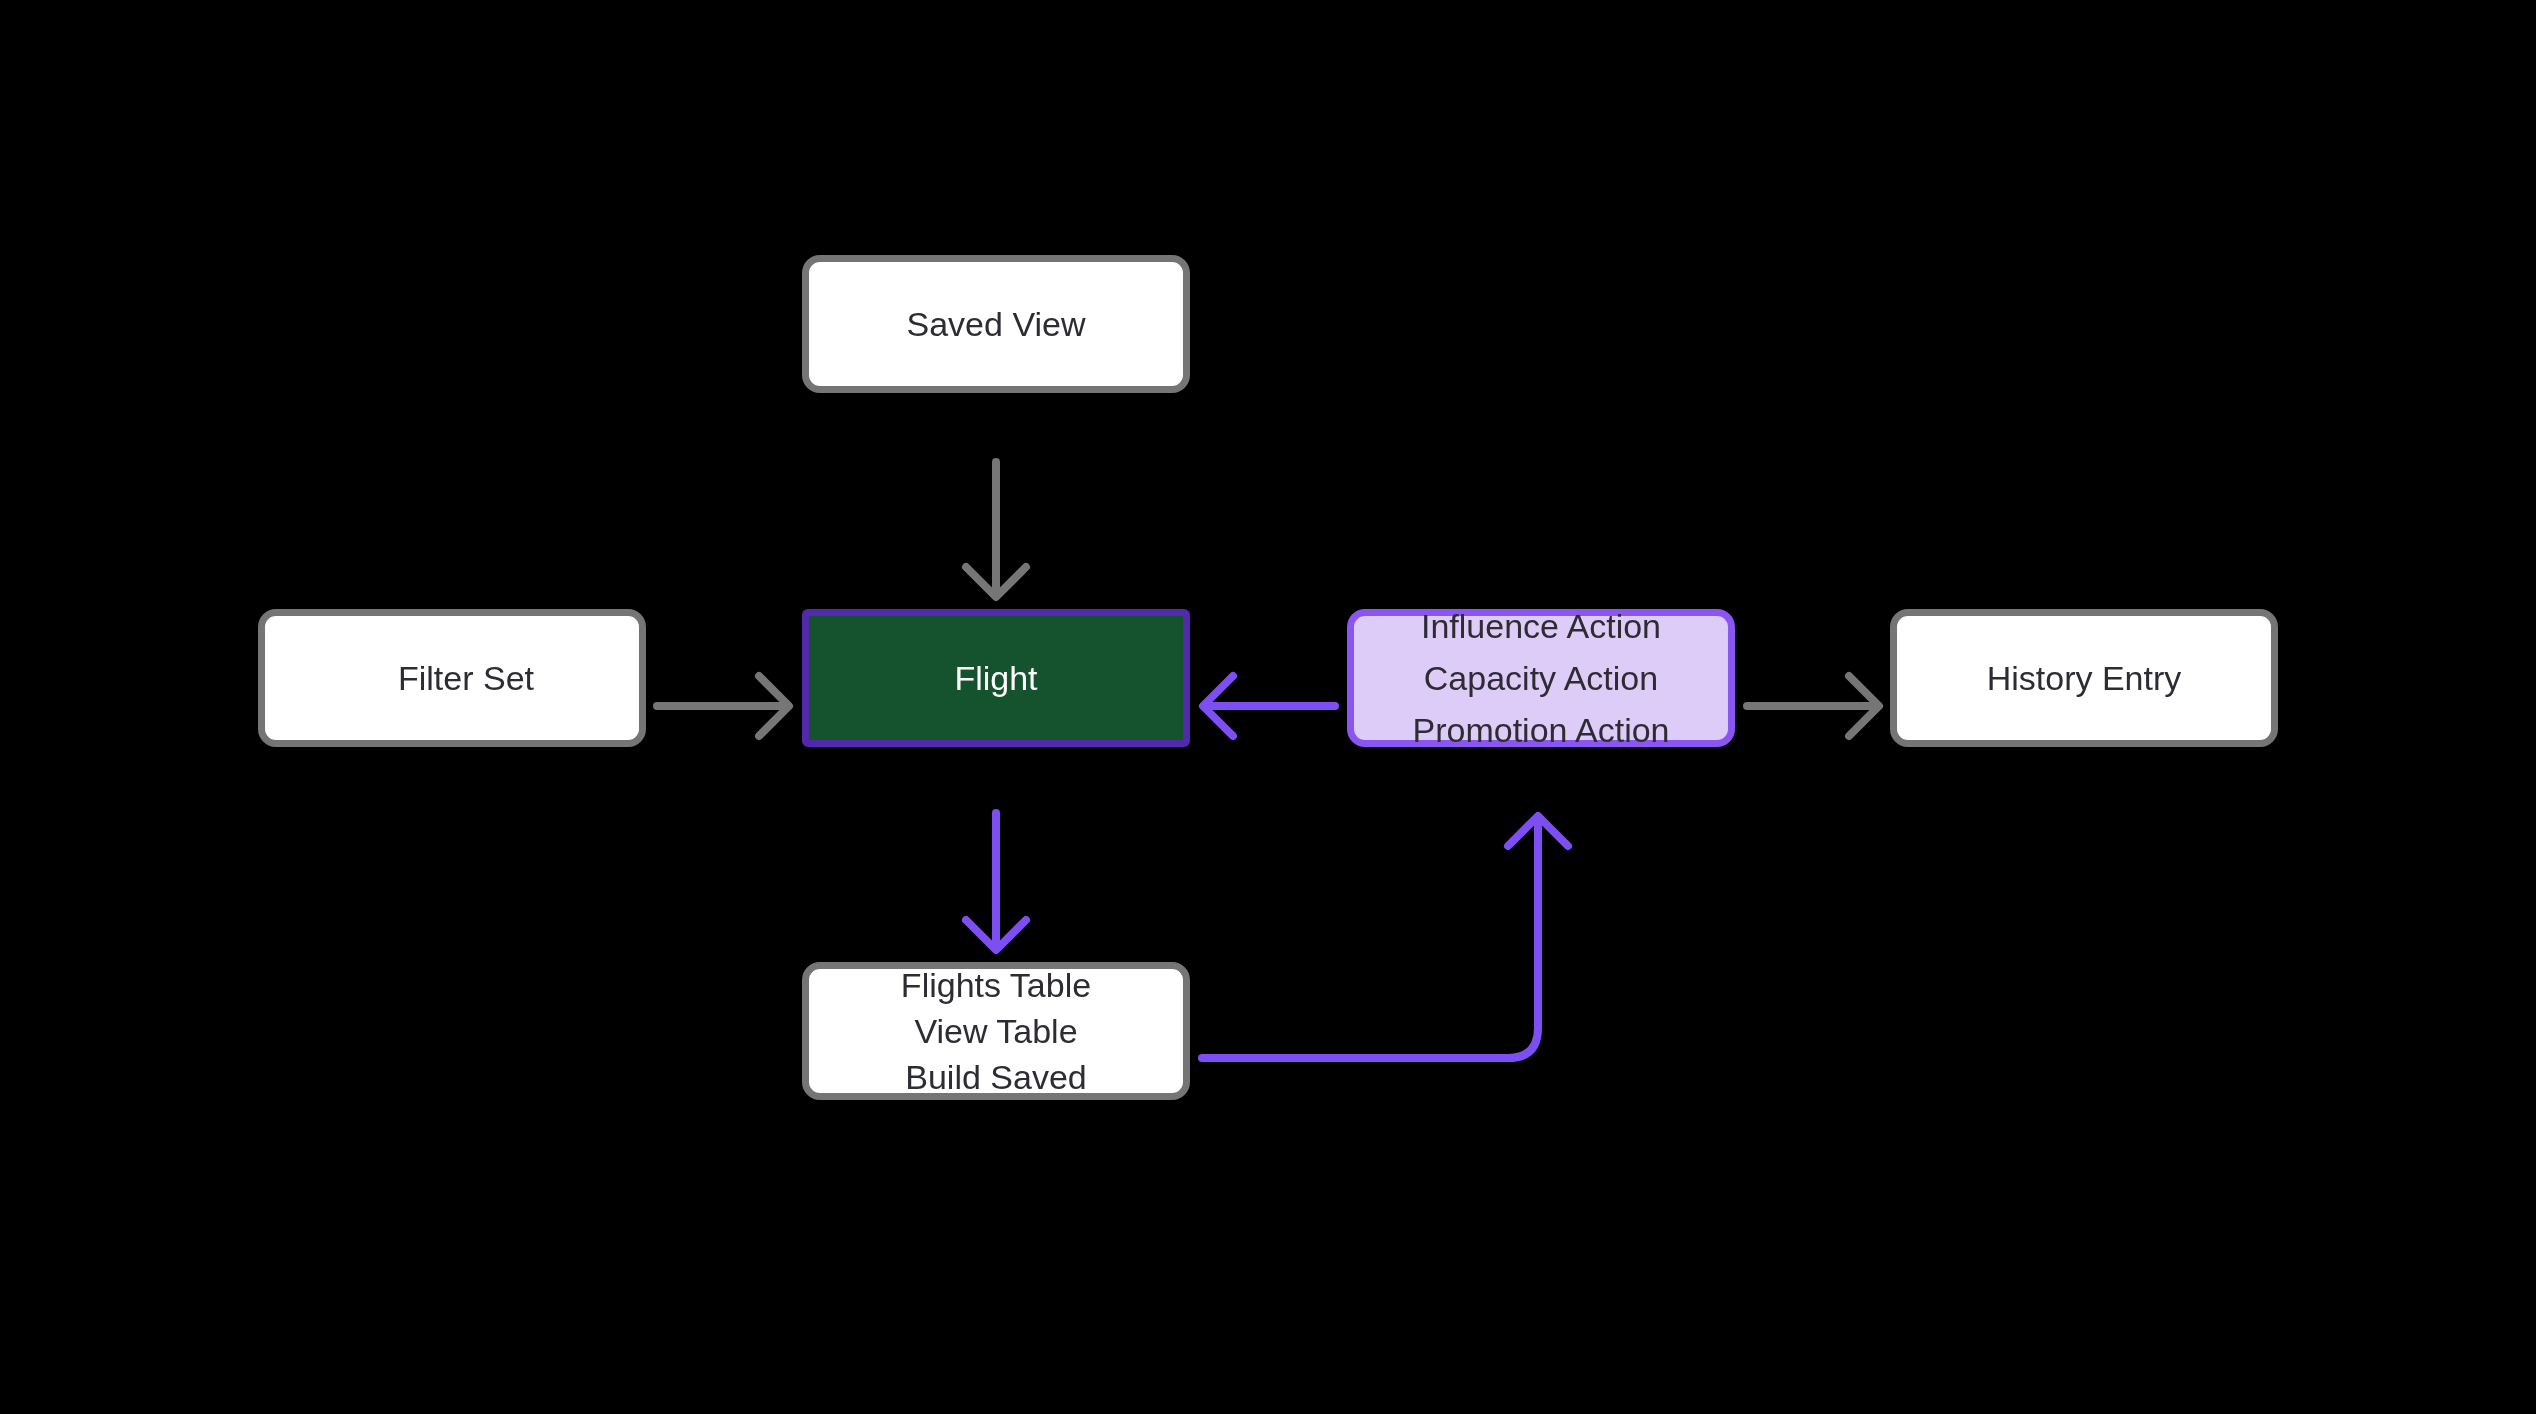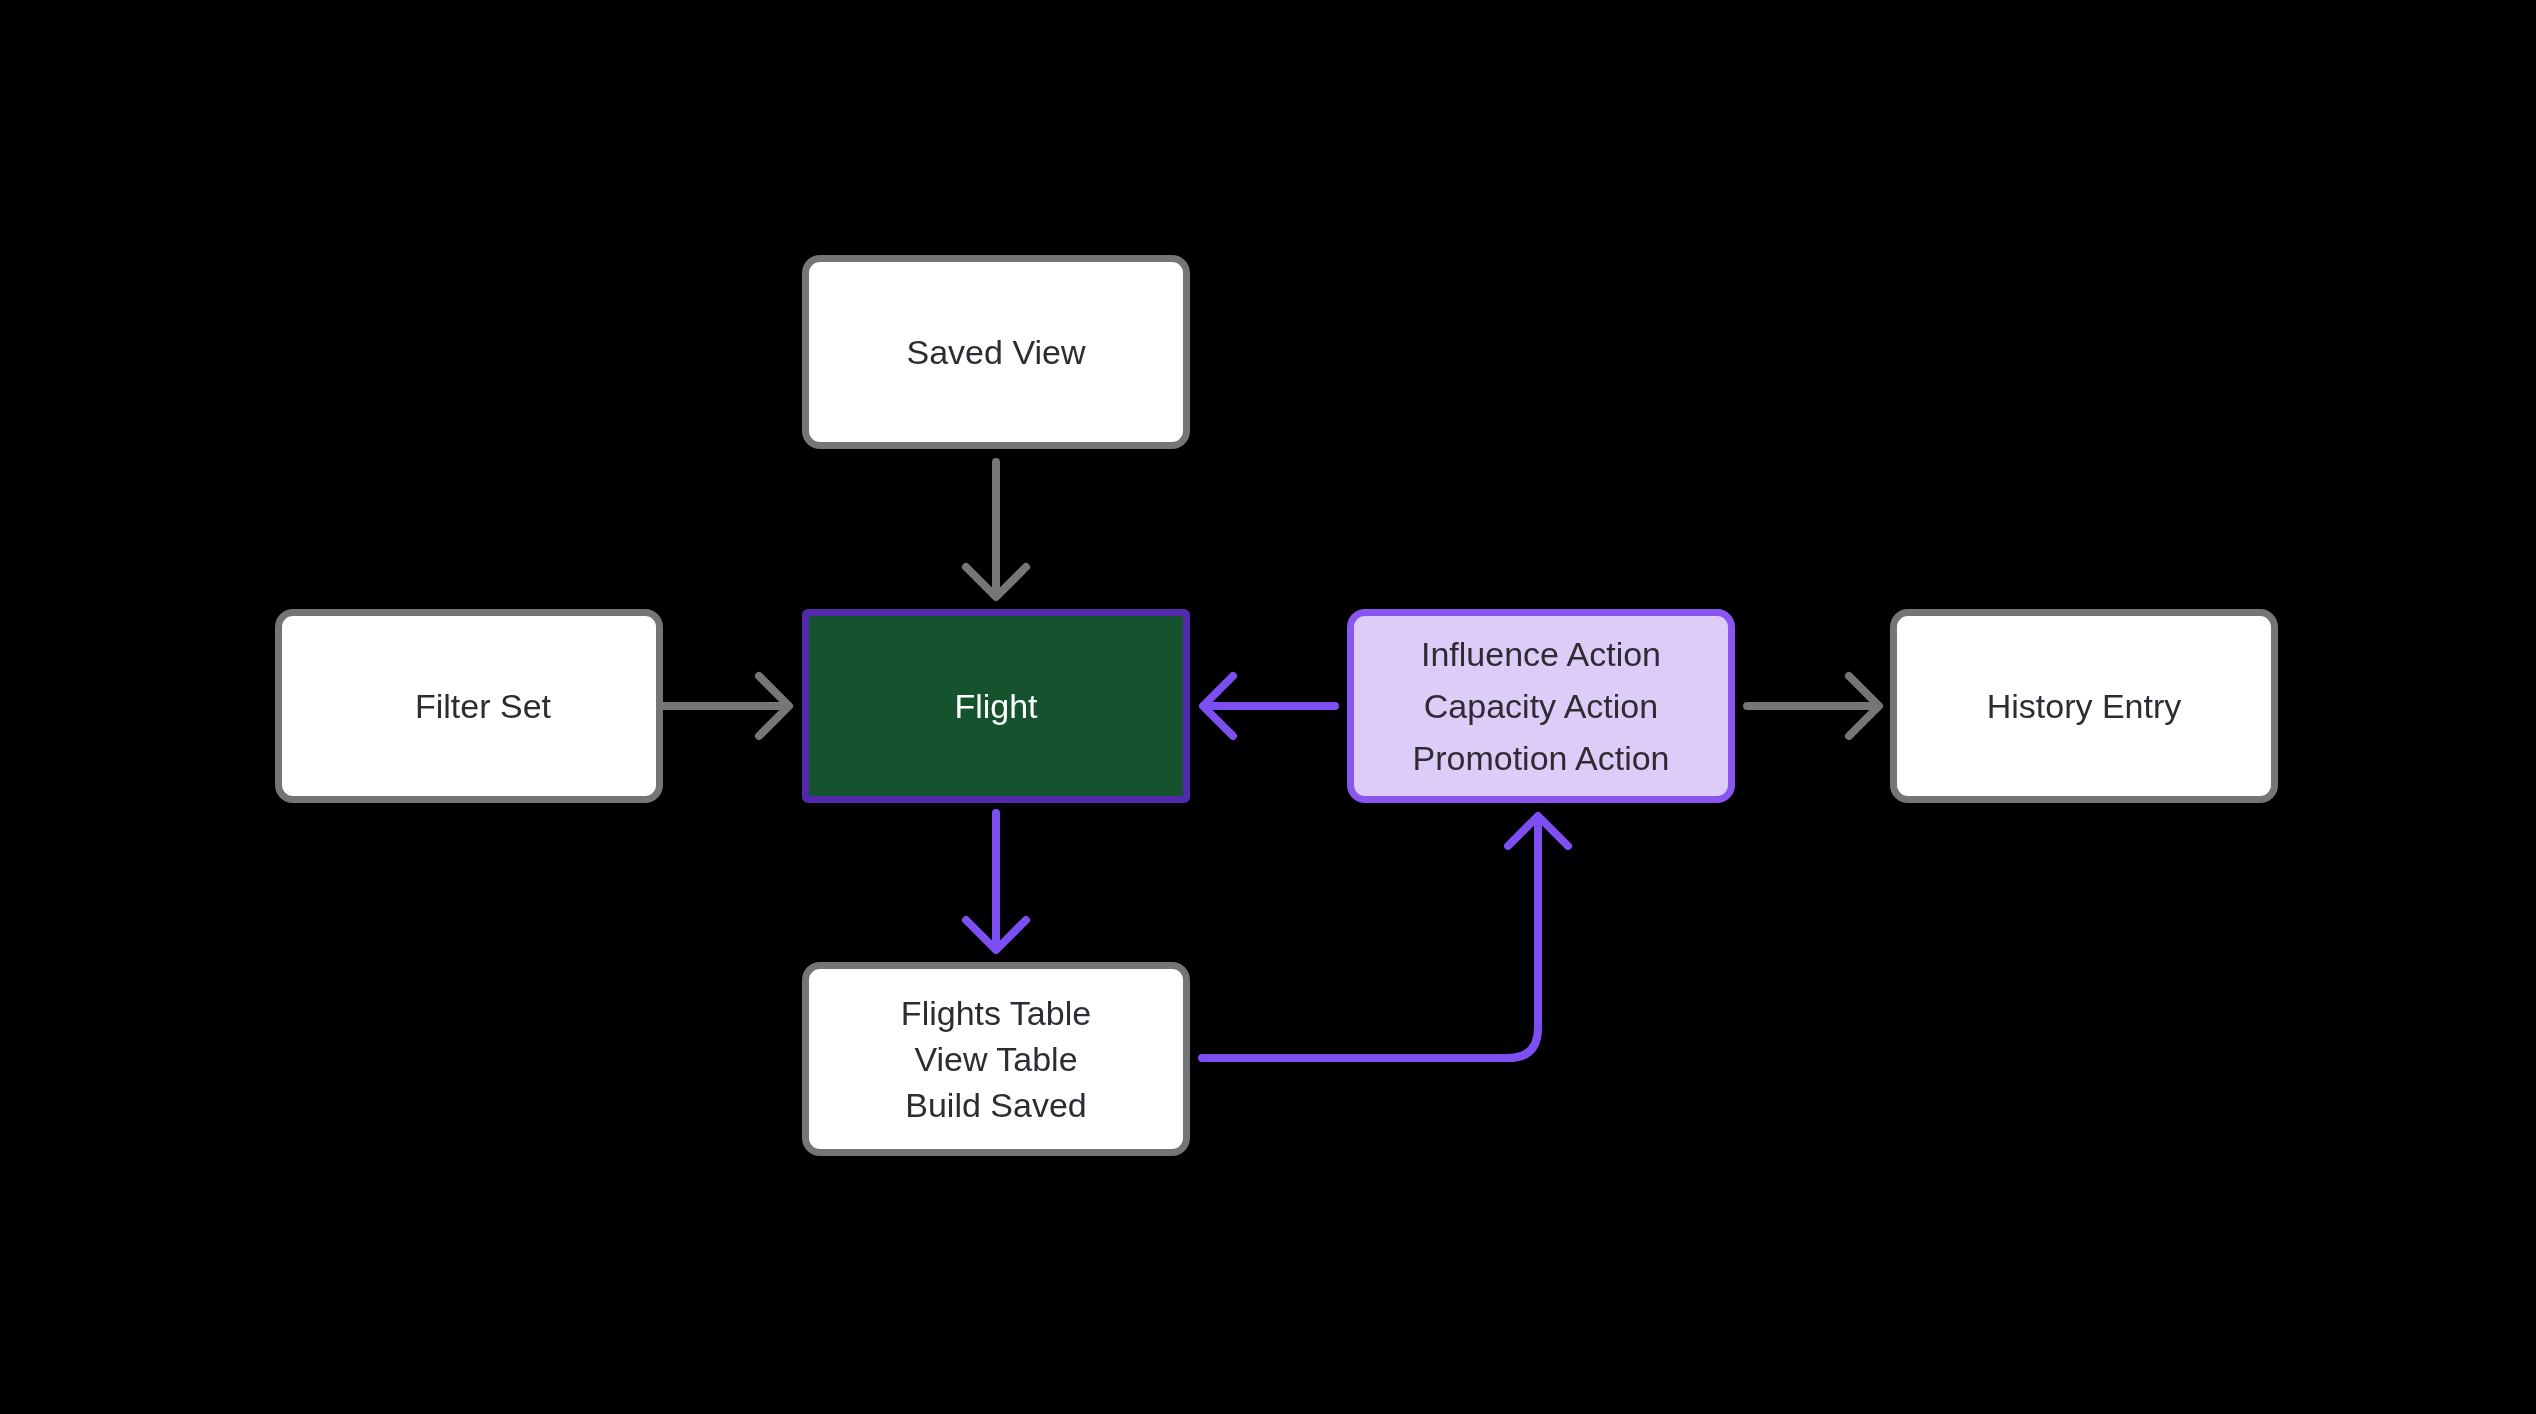--- a/index.html
+++ b/index.html
@@ -24,21 +24,21 @@
   }
   .edges path {
     fill: none;
     stroke-width: 8;
     stroke-linecap: round;
     stroke-linejoin: round;
   }
   .node {
     position: absolute;
     width: 388px;
-    height: 194px;
+    height: 138px;
     box-sizing: border-box;
     border: 7px solid #757575;
     border-radius: 18px;
     background: #ffffff;
     color: #2e2b33;
     display: flex;
     flex-direction: column;
     align-items: center;
     justify-content: center;
     text-align: center;
@@ -58,21 +58,21 @@
     border-radius: 6px;
   }
   .node--actions {
     background: #ddccf8;
     border-color: #8b55f2;
     color: #2e2b33;
     gap: 6px;
   }
   
   .pos-saved-view   { left: 802px;  top: 255px; }
-  .pos-filter-set   { left: 275px;  top: 609px; padding-left: 28px; }
+  .pos-filter-set   { left: 258px;  top: 609px; padding-left: 28px; }
   .pos-flight       { left: 802px;  top: 609px; }
   .pos-actions      { left: 1347px; top: 609px; }
   .pos-history      { left: 1890px; top: 609px; }
   .pos-tables       { left: 802px;  top: 962px; text-align: center; }
 </style>
 </head>
 <body>
 
 <div class="stage">
 

